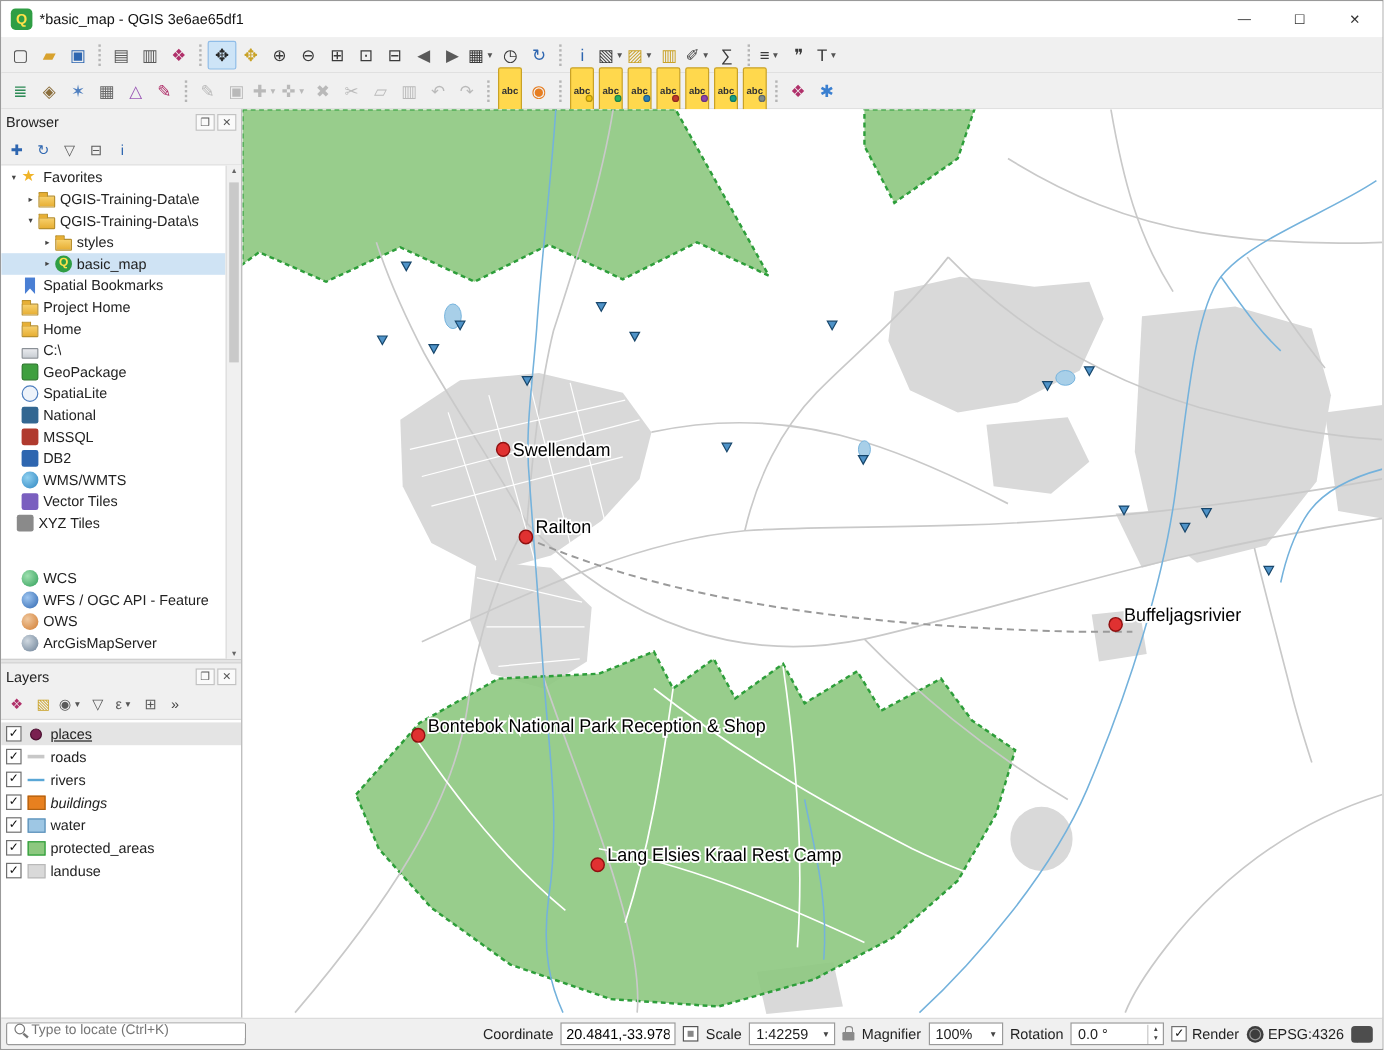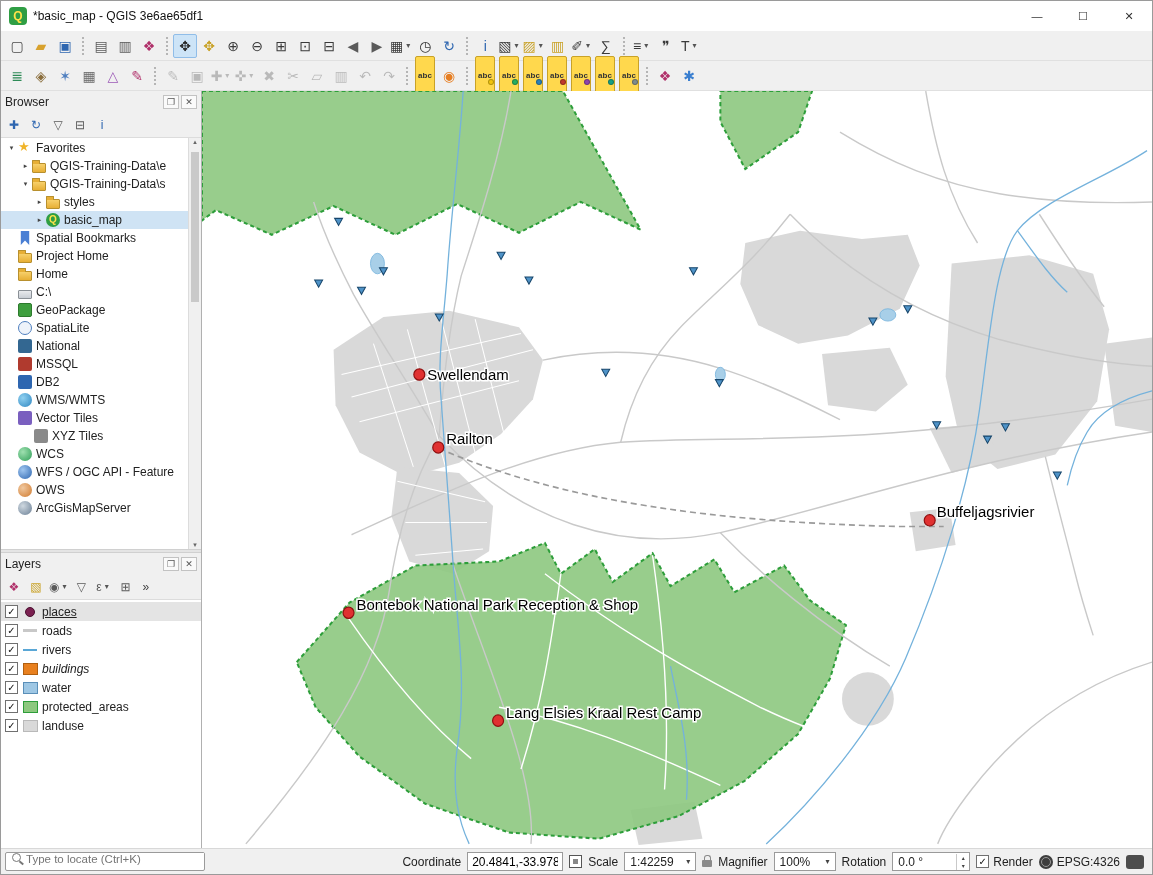--- a/index.html
+++ b/index.html
@@ -428,26 +428,26 @@
               <div class="tree-row" style="padding-left: 4px;">
                 <span class="expander"></span>
                 <span class="node-icon icon-wms"></span>
                 <span class="tree-label">WMS/WMTS</span>
               </div>
               <div class="tree-row" style="padding-left: 4px;">
                 <span class="expander"></span>
                 <span class="node-icon icon-vectortiles"></span>
                 <span class="tree-label">Vector Tiles</span>
               </div>
-              <div class="tree-row" style="padding-left: 20px;">
+              <div class="tree-row" style="padding-left: 0;">
                 <span class="expander"></span>
                 <span class="node-icon icon-xyz"></span>
                 <span class="tree-label">XYZ Tiles</span>
               </div>
-              <div class="tree-row" style="padding-left: 4px;">
+              <div class="tree-row" style="padding-left: 4px; margin-top: 28px;">
                 <span class="expander"></span>
                 <span class="node-icon icon-wcs"></span>
                 <span class="tree-label">WCS</span>
               </div>
               <div class="tree-row" style="padding-left: 4px;">
                 <span class="expander"></span>
                 <span class="node-icon icon-wfs"></span>
                 <span class="tree-label">WFS / OGC API - Feature</span>
               </div>
               <div class="tree-row" style="padding-left: 4px;">

